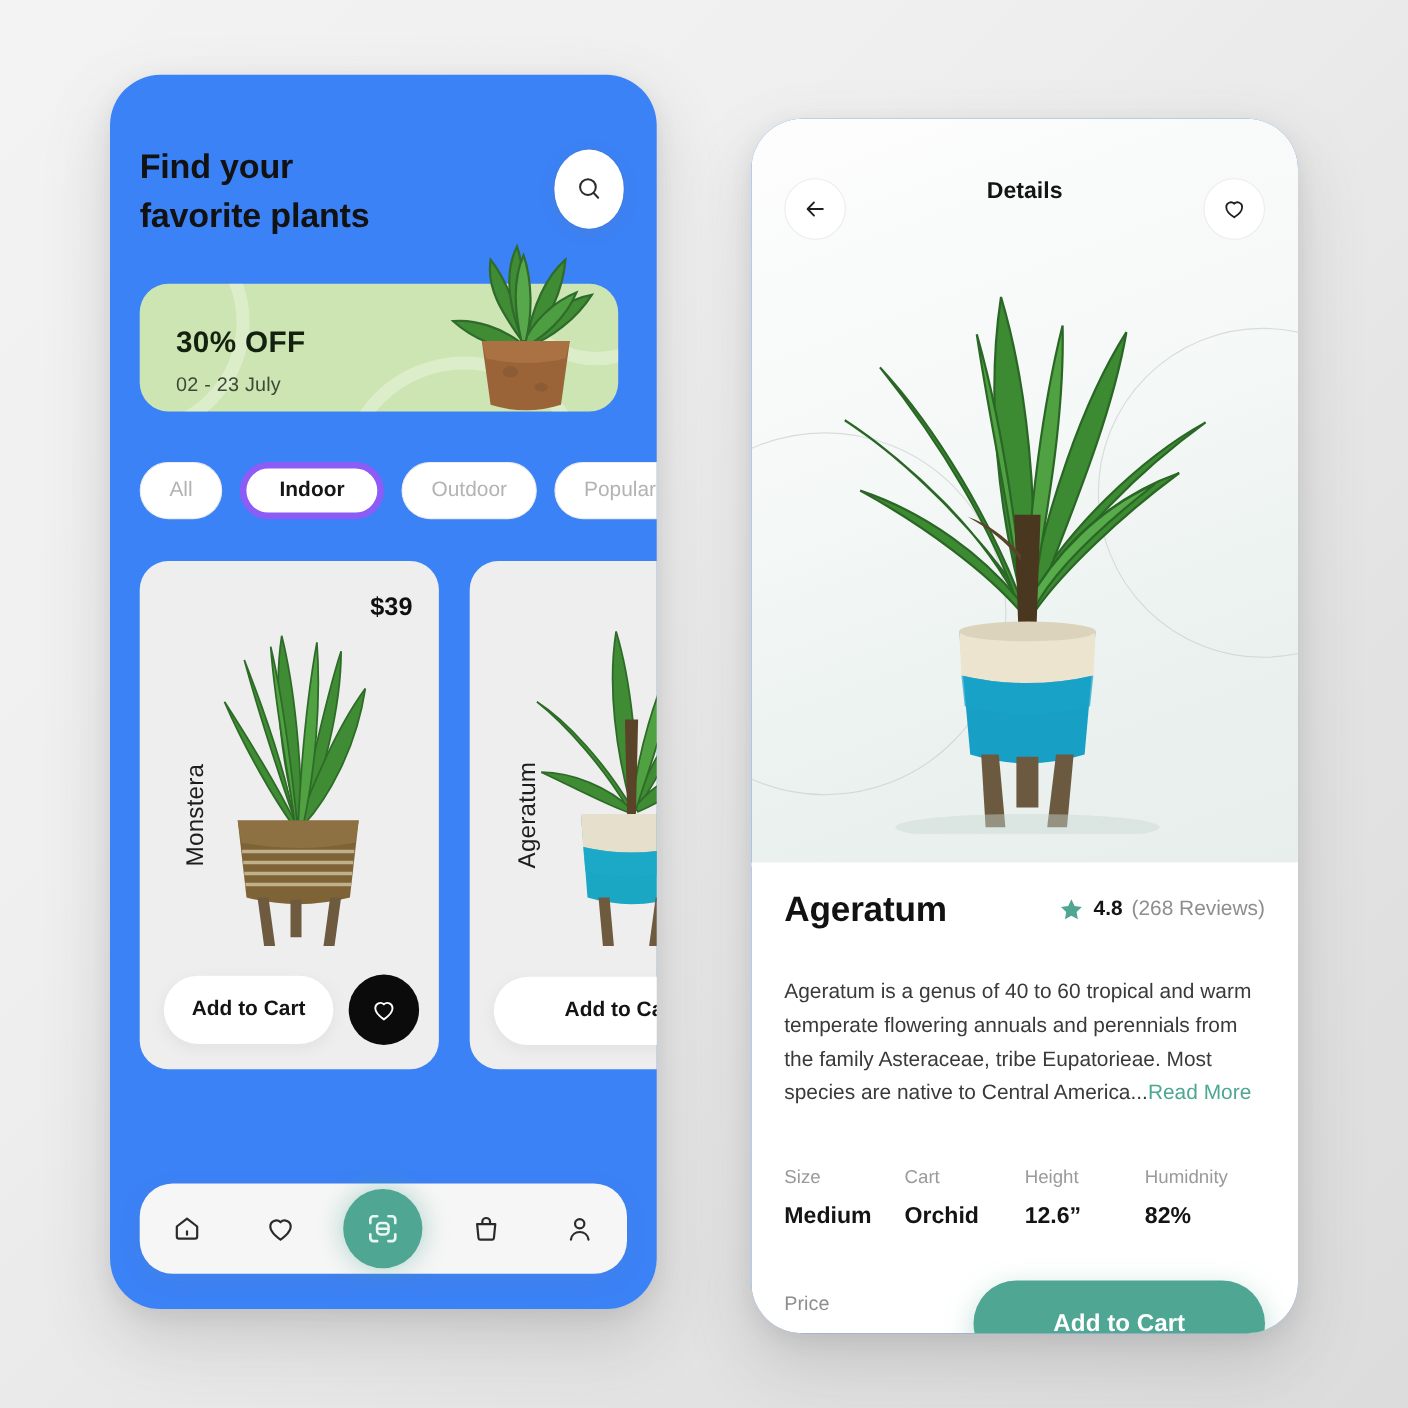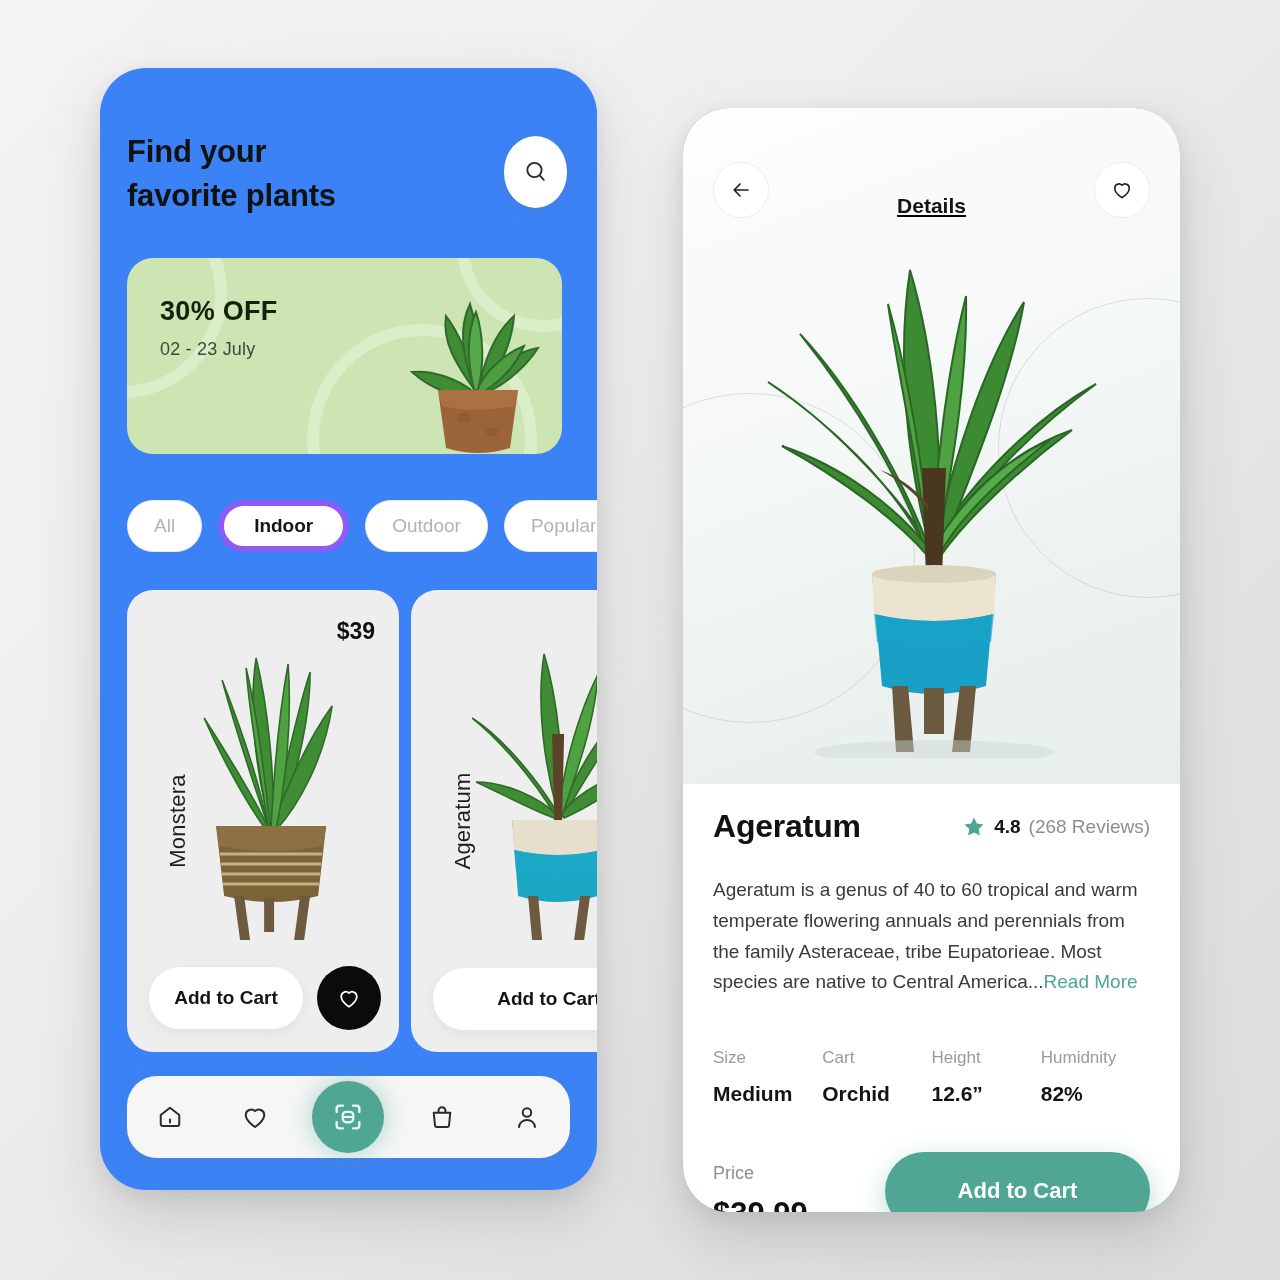--- a/index.html
+++ b/index.html
@@ -28,41 +28,41 @@
   .home-header{ display:flex; align-items:flex-start; justify-content:space-between;
     padding:62px 30px 0 27px; }
   .home-title{ font-size:31px; font-weight:700; line-height:1.42; color:#121212;
     letter-spacing:-.2px; white-space:pre-line; }
   .search-btn{
     width:63px; height:72px; border-radius:34px/38px; background:#fff;
     box-shadow:0 3px 14px rgba(120,120,120,.16), 0 0 0 1px rgba(0,0,0,.035);
     display:flex; align-items:center; justify-content:center; flex:none; margin-top:6px;
   }
   .promo{
-    margin:40px 35px 0 27px; height:196px; border-radius:26px;
+    margin:40px 35px 0 27px; height:116px; border-radius:26px;
     background:#cce5b2; position:relative; overflow:visible;
   }
   .promo-inner{ position:absolute; inset:0; border-radius:26px; overflow:hidden; }
   .promo-swirl{ position:absolute; border:12px solid rgba(255,255,255,.30);
     border-radius:50%; }
   .s1{ width:210px; height:210px; left:-110px; top:-70px; }
   .s2{ width:230px; height:230px; left:180px; top:66px; }
   .s3{ width:170px; height:170px; left:330px; top:-96px; }
   .promo-text{ position:absolute; left:33px; top:38px; }
   .promo-off{ font-size:27px; font-weight:700; color:#14210f; letter-spacing:.3px; }
   .promo-date{ font-size:18px; color:#3c4a37; margin-top:12px; letter-spacing:.2px; }
   .promo-plant{ position:absolute; right:-20px; bottom:-8px; width:210px; height:190px; }
 
   .chips{ display:flex; gap:16px; margin:46px 0 0 27px; }
   .chip{ height:52px; padding:0 26px; border-radius:26px; background:#fff;
     border:1.5px solid #ececed; display:flex; align-items:center; justify-content:center;
     font-size:19px; color:#b3b3b5; white-space:nowrap; flex:none; }
   .chip.active{ border:6px solid #8b5cf6; color:#161616; font-weight:700; padding:0 30px; }
 
-  .cards{ display:flex; gap:12px; margin:38px 0 0 27px; }
+  .cards{ display:flex; gap:28px; margin:38px 0 0 27px; }
   .card{ width:272px; height:462px; border-radius:26px; background:#eeeeee;
     position:relative; flex:none; overflow:hidden; }
   .card-price{ position:absolute; right:24px; top:28px; font-size:23px; font-weight:700;
     color:#101010; z-index:4; }
   .card-name{ position:absolute; left:4px; top:50%; transform:translateY(-50%) rotate(-90deg);
     transform-origin:center; font-size:22px; color:#1d1d1f; white-space:nowrap; z-index:4;
     letter-spacing:.2px; }
   .card-plant{ position:absolute; left:50%; transform:translateX(-46%); top:24px;
     width:215px; height:330px; }
   .card-actions{ position:absolute; left:22px; right:18px; bottom:22px;
@@ -75,40 +75,40 @@
 
   .tabbar{ position:absolute; left:27px; bottom:32px; width:443px; height:82px;
     border-radius:30px; background:#f6f6f6; display:flex; align-items:center;
     justify-content:space-around; box-shadow:0 6px 20px rgba(130,130,130,.10); }
   .tab{ width:56px; height:56px; display:flex; align-items:center; justify-content:center; }
   .tab-scan{ width:72px; height:72px; border-radius:50%; background:#4ea693;
     box-shadow:0 0 24px rgba(78,166,147,.45); }
 
   
   .d-header{ position:absolute; top:54px; left:0; right:0; z-index:9;
-    display:flex; align-items:flex-end; justify-content:space-between; padding:0 30px;text-decoration:underline; }
+    display:flex; align-items:flex-start; justify-content:space-between; padding:0 30px; }
   .circ-btn{ width:56px; height:56px; border-radius:50%; background:#fff;
     border:1.5px solid #ececec; display:flex; align-items:center; justify-content:center; }
   .d-title{ font-size:21px; font-weight:700; color:#141414; }
   .hero{ position:absolute; top:0; left:0; right:0; height:680px; overflow:hidden;
     background:linear-gradient(160deg,#fdfdfd 0%,#f4f8f6 45%,#eaf1ef 75%,#e7eeec 100%); }
   .hero-ring{ position:absolute; border:1.4px solid rgba(170,180,178,.40); border-radius:50%; }
   .r1{ width:330px; height:330px; left:-98px; top:285px; }
   .r2{ width:300px; height:300px; right:-118px; top:190px; }
   .hero-plant{ position:absolute; left:50%; transform:translateX(-50%); top:110px;
     width:400px; height:540px; }
 
   .d-body{ position:absolute; top:676px; left:0; right:0; bottom:0; background:#fff;
     padding:24px 30px 0 30px; }
   .d-titlerow{ display:flex; align-items:center; justify-content:space-between; }
   .d-name{ font-size:32px; font-weight:700; color:#121212; letter-spacing:-.2px; }
   .rating{ display:flex; align-items:center; gap:8px; }
   .rate-val{ font-size:19px; font-weight:700; color:#141414; }
   .rate-cnt{ font-size:19px; color:#8e8e90; }
-  .desc{ margin-top:30px; font-size:19px; line-height:1.62; color:#3a3a3c; }
+  .desc{ margin-top:42px; font-size:19px; line-height:1.62; color:#3a3a3c; }
   .readmore{ color:#4ea693; }
   .specs{ display:flex; margin-top:50px; }
   .spec{ flex:1; }
   .spec-k{ font-size:17px; color:#9a9a9c; }
   .spec-v{ font-size:21px; font-weight:700; color:#141414; margin-top:14px; }
   .footer{ display:flex; align-items:flex-end; justify-content:space-between; margin-top:46px; }
   .price-k{ font-size:18px; color:#8e8e90; }
   .price-v{ font-size:31px; font-weight:700; color:#101010; margin-top:12px; }
   .cta{ width:265px; height:78px; border-radius:39px; background:#4ea693;
     display:flex; align-items:center; justify-content:center; font-size:22px; font-weight:700;

